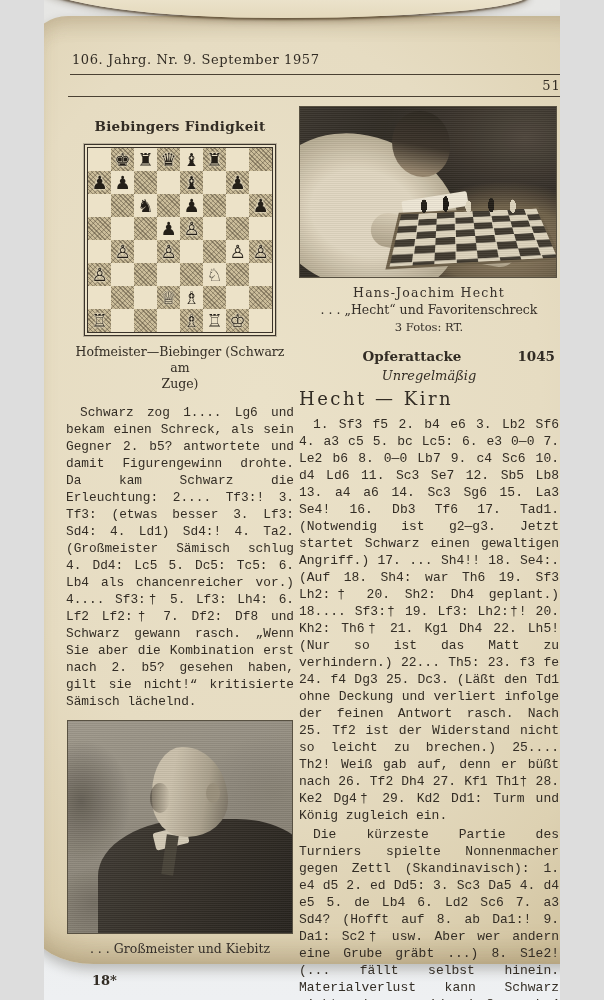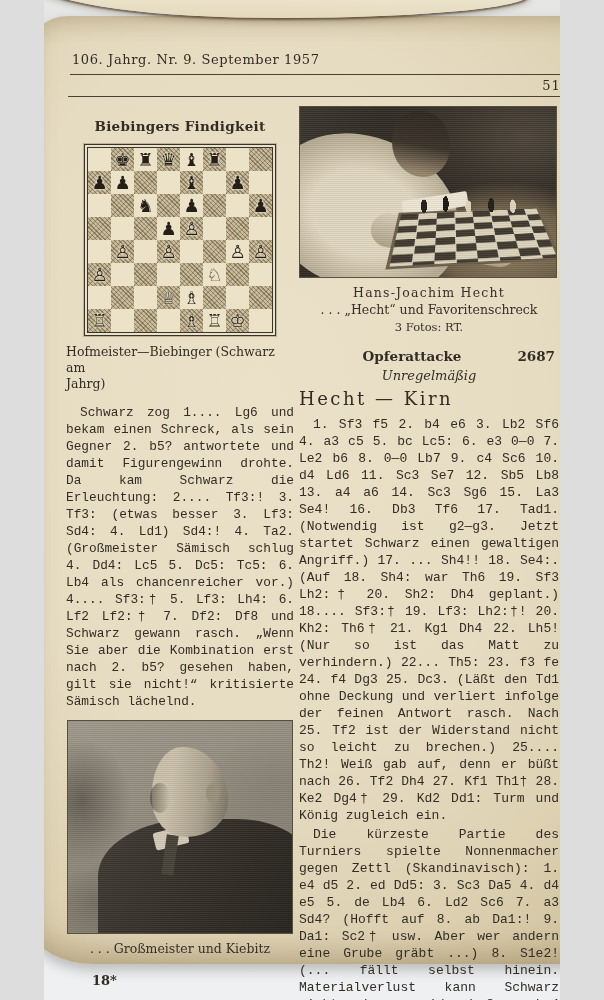--- a/index.html
+++ b/index.html
@@ -74,21 +74,21 @@
   .sq { position:relative; display:flex; align-items:center; justify-content:center; }
   .sq.light { background:#ece2c8; }
   .sq.dark  {
     background-color:#cbbd9a;
     background-image:repeating-linear-gradient(45deg, rgba(72,62,46,.45) 0 1px, transparent 1px 3px),
                      repeating-linear-gradient(-45deg, rgba(72,62,46,.25) 0 1px, transparent 1px 4px);
   }
   .pc { font-family:"DejaVu Sans","Liberation Sans",sans-serif; font-size:18px; line-height:1; color:#241f18; }
   .sq.dark .pc { text-shadow:0 0 2px #ece2c8, 0 0 2px #ece2c8, 0 0 3px #ece2c8; }
 
-  .diagram-caption { margin-top:8px; font-size:12.5px; line-height:16px; text-align:left; }
+  .diagram-caption { margin-top:8px; font-size:12.5px; line-height:16px; text-align:center; }
 
   
   .photo { position:relative; overflow:hidden; border:1px solid #544d3e; filter:sepia(.12) contrast(.96); }
   .photo::after {
     content:""; position:absolute; inset:0; pointer-events:none;
     background:repeating-linear-gradient(0deg, rgba(255,255,255,.05) 0 1px, rgba(0,0,0,.05) 1px 2px);
   }
 
   .photo-hecht { width:258px; height:172px; margin:2px 0 6px 0;
     background:
@@ -291,21 +291,21 @@
             </div>
             <div class="sq dark">
               <span class="pc wht">♔</span>
             </div>
             <div class="sq light"></div>
           </div>
       </div>
 
       <div class="diagram-caption">
         <div>Hofmeister—Biebinger (Schwarz am</div>
-        <div>Jahrg)</div>
+        <div>Zuge)</div>
       </div>
 
       <p class="body-text indent" style="margin-top:12px;">Schwarz zog 1.... Lg6 und bekam einen Schreck, als sein Gegner 2. b5? antwortete und damit Figurengewinn drohte. Da kam Schwarz die Erleuchtung: 2.... Tf3:! 3. Tf3: (etwas besser 3. Lf3: Sd4: 4. Ld1) Sd4:! 4. Ta2. (Großmeister Sämisch schlug 4. Dd4: Lc5 5. Dc5: Tc5: 6. Lb4 als chancenreicher vor.) 4.... Sf3:† 5. Lf3: Lh4: 6. Lf2 Lf2:† 7. Df2: Df8 und Schwarz gewann rasch. „Wenn Sie aber die Kombination erst nach 2. b5? gesehen haben, gilt sie nicht!“ kritisierte Sämisch lächelnd.</p>
 
       <div class="photo photo-saemisch">
         <div class="saemisch-jacket"></div>
         <div class="saemisch-collar"></div>
         <div class="saemisch-tie"></div>
         <div class="saemisch-head"></div>
         <div class="saemisch-ear"></div>
@@ -331,21 +331,21 @@
       </div>
 
       <div class="photo-caption">
         <div class="sperr" style="letter-spacing:1.2px;">Hans-Joachim Hecht</div>
         <div>. . . „Hecht“ und Favoritenschreck</div>
         <div class="small-credit">3 Fotos: RT.</div>
       </div>
 
       <div class="game-head">
         <span class="game-title-inner">Opferattacke</span>
-        <span class="num">2687</span>
+        <span class="num">1045</span>
       </div>
       <div class="opening">Unregelmäßig</div>
       <div class="players">Hecht — Kirn</div>
 
       <p class="body-text indent">1. Sf3 f5 2. b4 e6 3. Lb2 Sf6 4. a3 c5 5. bc Lc5: 6. e3 0—0 7. Le2 b6 8. 0—0 Lb7 9. c4 Sc6 10. d4 Ld6 11. Sc3 Se7 12. Sb5 Lb8 13. a4 a6 14. Sc3 Sg6 15. La3 Se4! 16. Db3 Tf6 17. Tad1. (Notwendig ist g2—g3. Jetzt startet Schwarz einen gewaltigen Angriff.) 17. ... Sh4!! 18. Se4:. (Auf 18. Sh4: war Th6 19. Sf3 Lh2:† 20. Sh2: Dh4 geplant.) 18.... Sf3:† 19. Lf3: Lh2:†! 20. Kh2: Th6† 21. Kg1 Dh4 22. Lh5! (Nur so ist das Matt zu verhindern.) 22... Th5: 23. f3 fe 24. f4 Dg3 25. Dc3. (Läßt den Td1 ohne Deckung und verliert infolge der feinen Antwort rasch. Nach 25. Tf2 ist der Widerstand nicht so leicht zu brechen.) 25.... Th2! Weiß gab auf, denn er büßt nach 26. Tf2 Dh4 27. Kf1 Th1† 28. Ke2 Dg4† 29. Kd2 Dd1: Turm und König zugleich ein.</p>
 
       <p class="body-text indent" style="margin-top:2px;"><span>Die kürzeste Partie des Turniers spielte Nonnenmacher gegen Zettl (Skandinavisch): 1. e4 d5 2. ed Dd5: 3. Sc3 Da5 4. d4 e5 5. de Lb4 6. Ld2 Sc6 7. a3 Sd4? (Hofft auf 8. ab Da1:! 9. Da1: Sc2† usw. Aber wer andern eine Grube gräbt ...) 8. S1e2! (... fällt selbst hinein. Materialverlust kann Schwarz nicht mehr vermeiden.) 8.... Lg4 9. f3 Lf3: 10. gf Sf3:† 11. Kf2 0—0—0 12. Lh3† Kb8 13. ab. Schwarz gab auf. </span><span class="endnum">(1597)</span></p>
     </div>
 
   </div>

